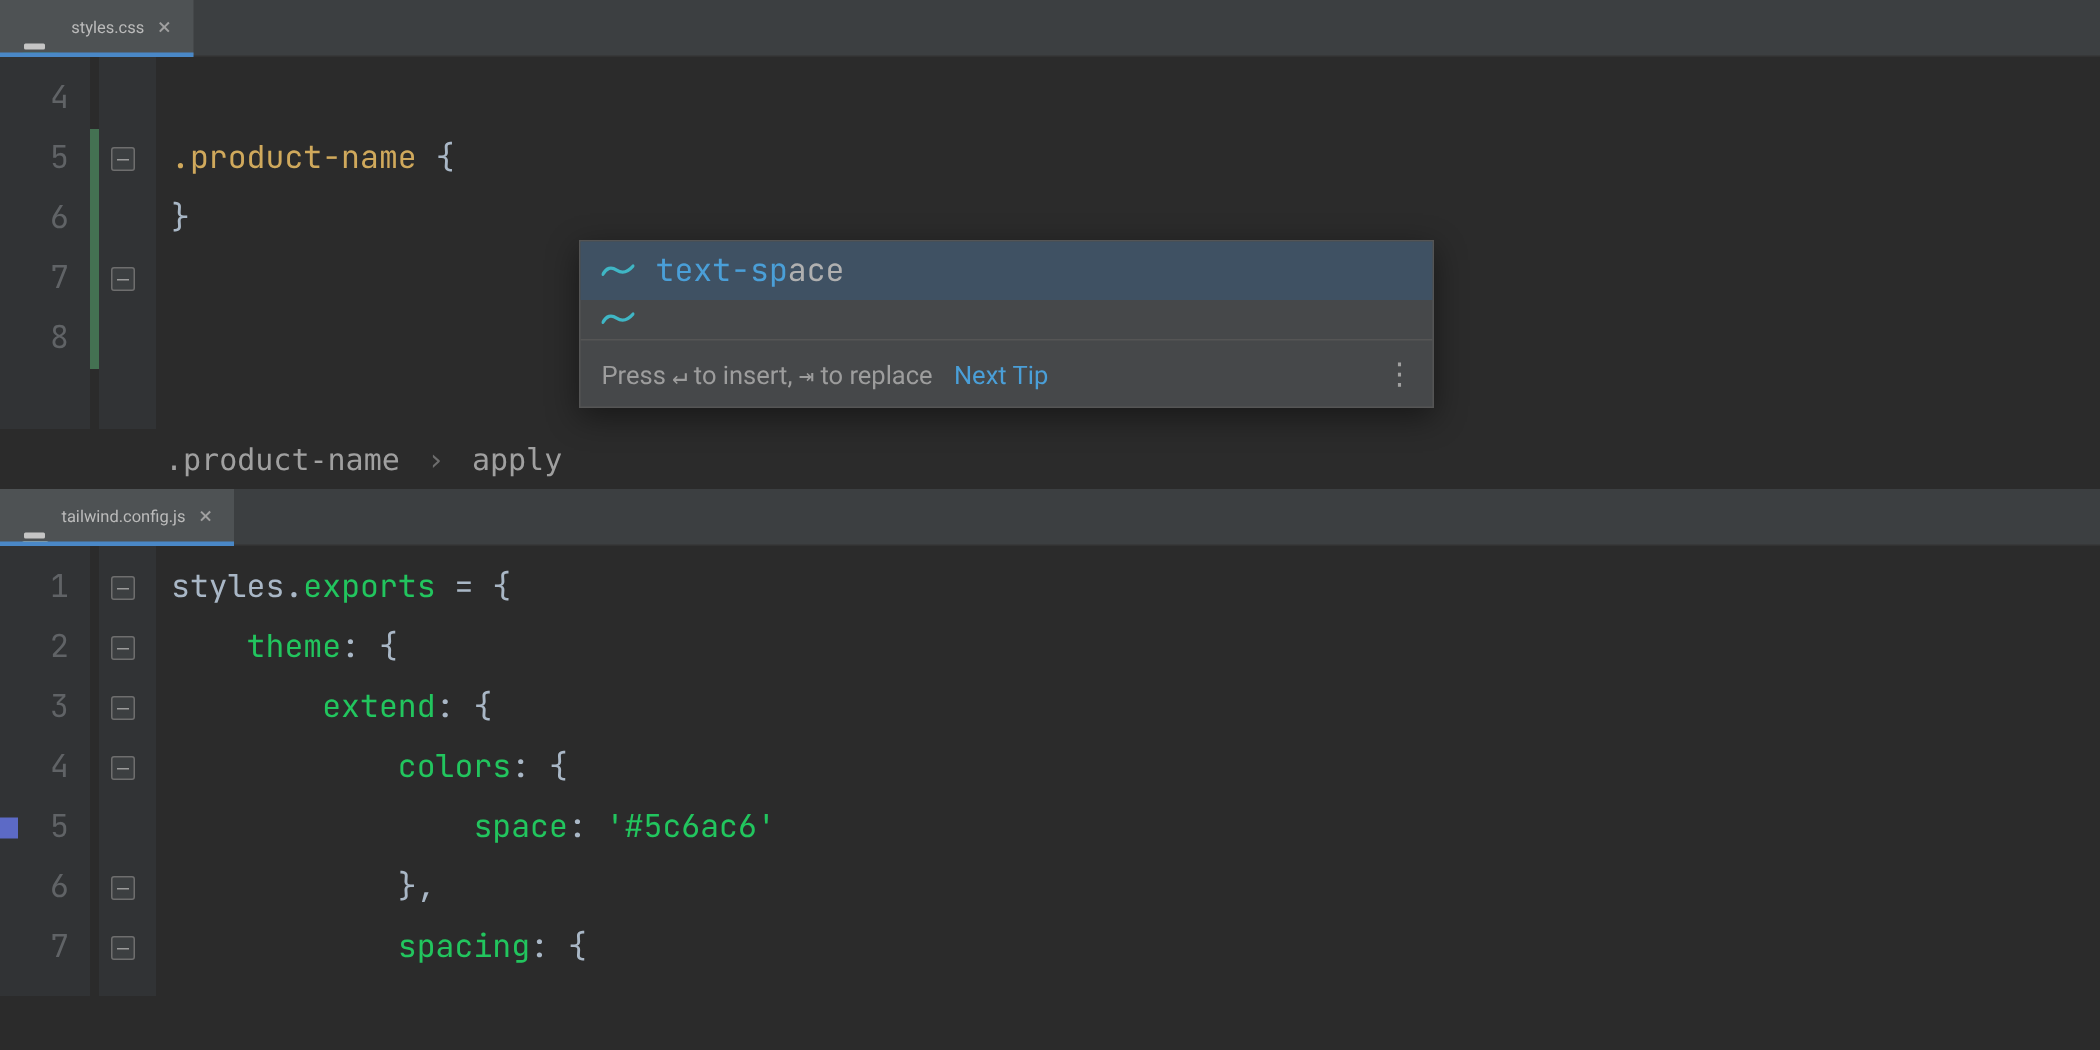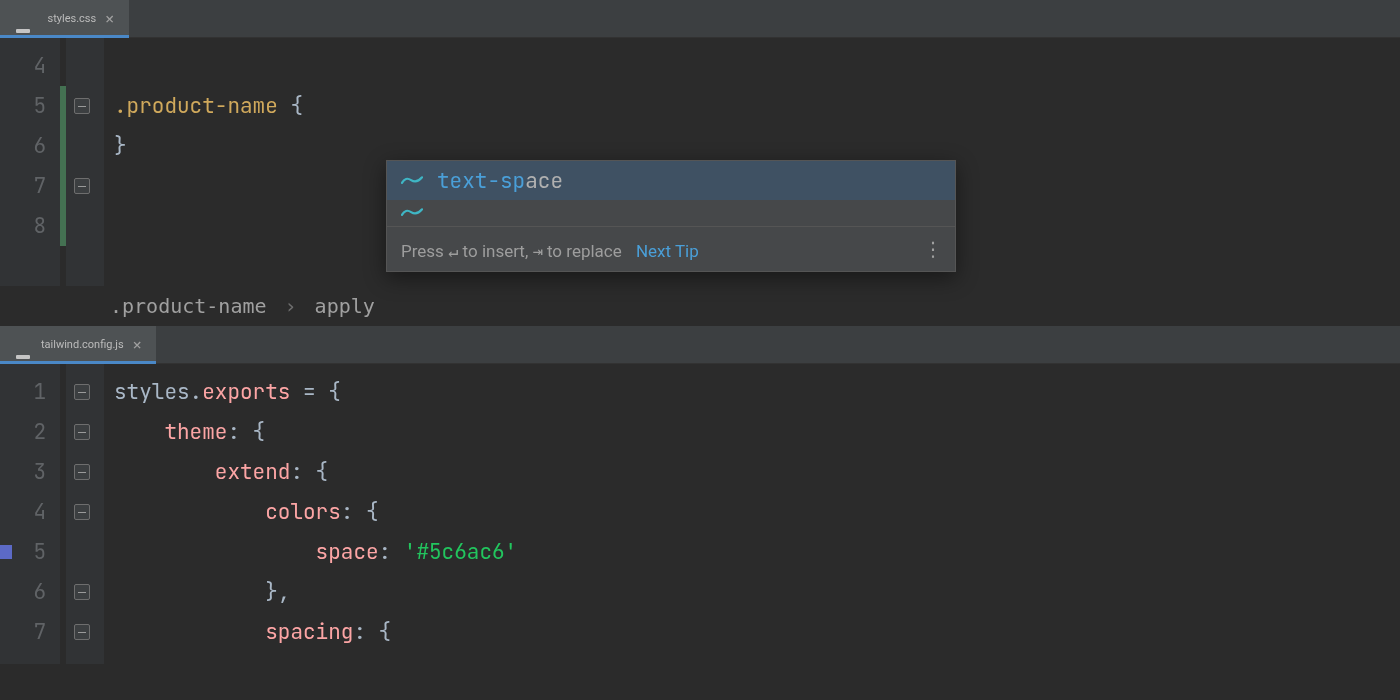--- a/index.html
+++ b/index.html
@@ -28,21 +28,21 @@
   .changebar .mark { position:absolute; left:0; width:6px; background:#447152; }
   .code { flex:1; padding:8px 4px 8px 10px; position:relative; }
   .code .row { height:40px; line-height:40px; white-space:pre; }
 
   
   .c-sel   { color:#d0a95c; }
   .c-brace { color:#a9b7c6; }
   .c-dir   { color:#cc7832; font-style:normal; }
   .c-val   { color:#a9b7c6; }
   .c-punct { color:#cc7832; }
-  .c-prop  { color:#fca5a5; }
+  .c-prop  { color:#22c55e; }
   .c-str   { color:#22c55e; }
   .c-ident { color:#a9b7c6; }
   .c-dot   { color:#a9b7c6; }
 
   
   .popup { position:absolute; background:#46484a; border:1px solid #555; box-shadow:0 6px 20px rgba(0,0,0,.45); font-size:21px; }
   .popup .item { display:flex; align-items:center; gap:14px; padding:6px 22px 6px 14px; }
   .popup .item.selected { background:#3f5163; }
   .popup .match { color:#4a9fd8; }
   .popup .rest  { color:#b0b0b0; }

